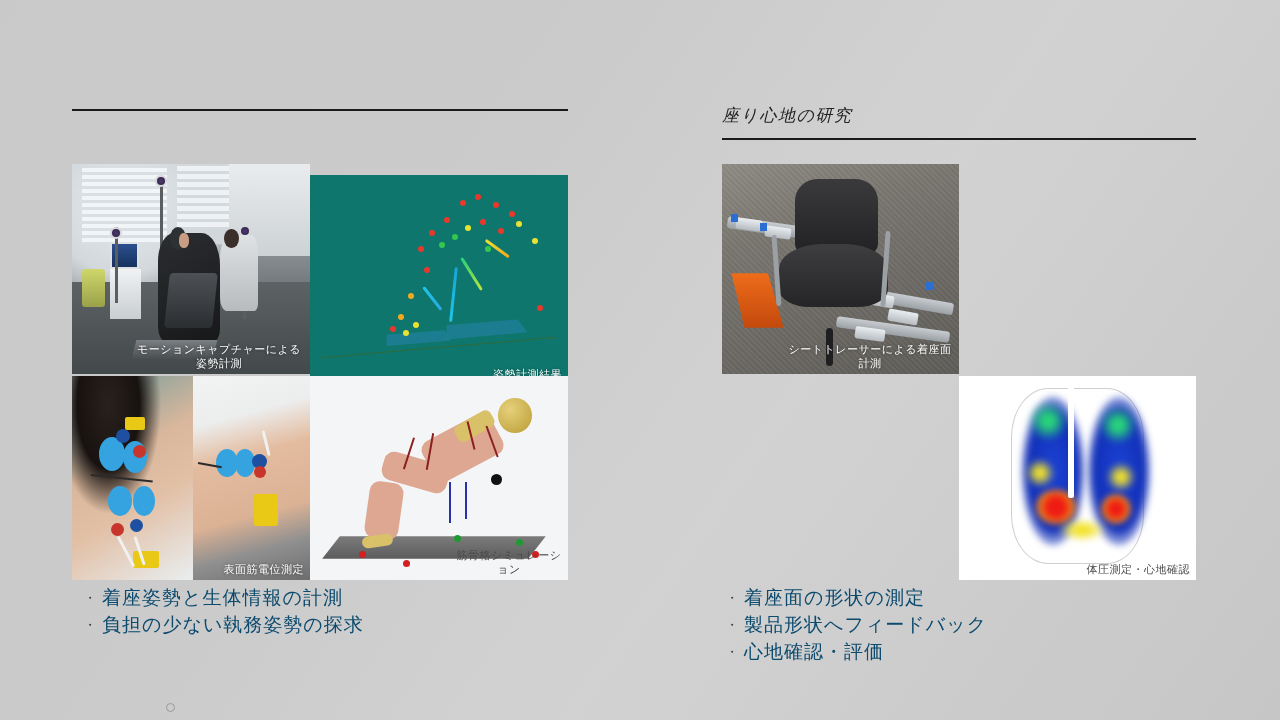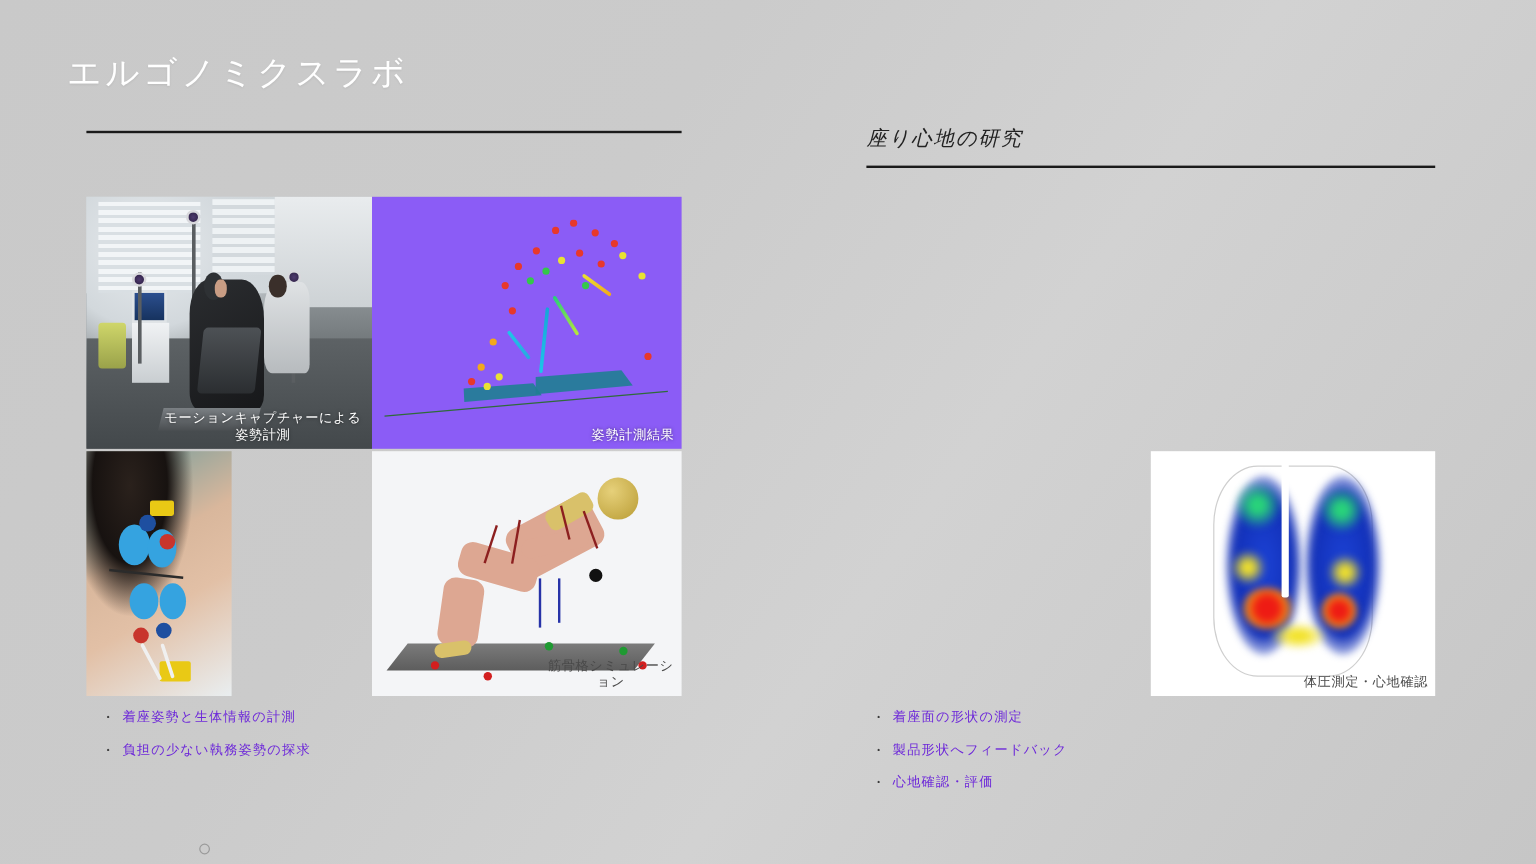--- a/index.html
+++ b/index.html
@@ -46,21 +46,21 @@
   .cap.dark{ color:#4a4a4a; text-shadow:none; }
 
   
   .bullets{ position:absolute; }
   .bullets.left{ left:84px; top:590px; }
   .bullets.right{ left:726px; top:590px; }
   .bullet{ display:flex; align-items:flex-start; margin-bottom:11px; }
   .bullet .dot{
     width:18px; flex:0 0 18px; color:#3a3a3a; font-size:12px; line-height:16px;
   }
-  .bullet .txt{ font-size:11px; color:#6d28d9; line-height:16px; letter-spacing:1px; }
+  .bullet .txt{ font-size:19px; color:#0c4a6e; line-height:16px; letter-spacing:1px; }
 
   .page-mark{
     position:absolute; left:166px; top:703px;
     width:9px; height:9px; border:1px solid #9a9a9a; border-radius:50%;
   }
 
   
 
   
   .mocap{
@@ -94,21 +94,21 @@
   .mc-marker{ position:absolute; width:12px; height:12px; border-radius:50%;
     background:radial-gradient(#4e3a6e,#2c1f42); border:2px solid #d8d8dc; }
   .mc-eq{ position:absolute; left:16%; top:37%; width:12%; height:13%;
     background:linear-gradient(#2c4f8f,#16325e); border:2px solid #dfe3e6; }
   .mc-cab{ position:absolute; left:16%; top:50%; width:13%; height:24%;
     background:linear-gradient(#f0f2f4,#c9ced1); }
   .mc-chair{ position:absolute; left:4%; top:50%; width:10%; height:18%;
     background:linear-gradient(#cfd66a,#9aa24a); border-radius:3px; }
 
   
-  .plot3d{ background:#8b5cf6; }
+  .plot3d{ background:#0f766e;margin-top:11px; }
   .pl-plane{ position:absolute; background:#1f7e93; opacity:.9; }
   .pl-pt{ position:absolute; width:6px; height:6px; border-radius:50%; }
   .pl-curve{ position:absolute; width:3px; border-radius:2px; }
   .pl-axis{ position:absolute; background:#2f6b3a; height:1px; }
 
   
   .emg-neck{
     background:
       radial-gradient(ellipse at 30% 14%, #2a211c 0%, #171210 26%, rgba(0,0,0,0) 44%),
       linear-gradient(150deg,#bfc7c0 0%,#9aa79c 18%,#d9b79c 40%,#e2c0a6 62%,#e9eef0 100%);
@@ -182,21 +182,20 @@
   .pmap{ background:#ffffff; }
   .pm-outline{ position:absolute; left:22%; top:6%; width:56%; height:86%;
     border:1px solid #cfcfcf; border-radius:28%; }
   .pm-blob{ position:absolute; border-radius:50%; filter:blur(3px); }
 </style>
 </head>
 <body>
 
 <div class="slide">
 
-  <div class="slide-title">エルゴノミクスラボ</div>
 
   <div class="col left">
     <div class="col-rule"></div>
   </div>
 
   <div class="col right">
     <div class="col-title">座り心地の研究</div>
     <div class="col-rule"></div>
   </div>
 
@@ -275,20 +274,30 @@
       <div class="pad-r" style="left:50%;top:34%;width:13px;height:13px;"></div>
       <div class="pad-r" style="left:32%;top:72%;width:13px;height:13px;"></div>
       <div class="pad-b" style="left:48%;top:70%;width:13px;height:13px;"></div>
       <div class="ybox" style="left:44%;top:20%;width:20px;height:13px;"></div>
       <div class="ybox" style="left:50%;top:86%;width:26px;height:17px;"></div>
       <div class="wire" style="left:16%;top:48%;width:62px;transform:rotate(6deg);"></div>
       <div class="wwire" style="left:38%;top:78%;width:34px;transform:rotate(62deg);"></div>
       <div class="wwire" style="left:52%;top:78%;width:30px;transform:rotate(72deg);"></div>
     </div>
 
+    <div class="cell emg-back" style="left:121px;top:0;width:117px;height:204px;">
+      <div class="pad" style="left:20%;top:36%;width:22px;height:28px;"></div>
+      <div class="pad" style="left:36%;top:36%;width:20px;height:28px;"></div>
+      <div class="pad-b" style="left:50%;top:38%;width:15px;height:15px;"></div>
+      <div class="pad-r" style="left:52%;top:44%;width:12px;height:12px;"></div>
+      <div class="ybox" style="left:52%;top:58%;width:24px;height:32px;"></div>
+      <div class="wire" style="left:4%;top:42%;width:24px;transform:rotate(10deg);"></div>
+      <div class="wwire" style="left:60%;top:26%;width:26px;transform:rotate(76deg);"></div>
+      <div class="cap">表面筋電位測定</div>
+    </div>
 
     <div class="cell musc" style="left:238px;top:0;width:258px;height:204px;">
       <div class="ms-ground"></div>
       <div class="ms-body" style="left:44%;top:24%;width:30%;height:22%;transform:rotate(-28deg);"></div>
       <div class="ms-bone" style="left:56%;top:20%;width:16%;height:9%;transform:rotate(-30deg);"></div>
       <div class="ms-skull" style="left:73%;top:11%;width:13%;height:17%;"></div>
       <div class="ms-body" style="left:28%;top:40%;width:26%;height:14%;transform:rotate(16deg);"></div>
       <div class="ms-body" style="left:22%;top:52%;width:13%;height:28%;transform:rotate(8deg);"></div>
       <div class="ms-body" style="left:48%;top:34%;width:22%;height:8%;transform:rotate(-12deg);"></div>
       <div class="ms-bone" style="left:20%;top:78%;width:12%;height:6%;transform:rotate(-8deg);"></div>
@@ -303,20 +312,41 @@
       <div class="ms-dot" style="left:56%;top:78%;background:#1f9a32;"></div>
       <div class="ms-dot" style="left:80%;top:80%;background:#1f9a32;"></div>
       <div class="ms-dot" style="left:86%;top:86%;background:#d21f1f;"></div>
       <div class="ms-dot" style="left:70%;top:48%;background:#111111;width:11px;height:11px;"></div>
       <div class="cap dark" style="max-width:106px;">筋骨格シミュレーション</div>
     </div>
   </div>
 
   <div class="grid r-top">
 
+    <div class="cell tracer" style="left:0;top:0;width:237px;height:210px;">
+      <div class="tr-carpet"></div>
+      <div class="tr-rail" style="left:2%;top:28%;width:42%;height:12px;transform:rotate(8deg);"></div>
+      <div class="tr-rail" style="left:52%;top:62%;width:46%;height:12px;transform:rotate(10deg);"></div>
+      <div class="tr-rail" style="left:48%;top:76%;width:48%;height:11px;transform:rotate(8deg);"></div>
+      <div class="tr-sensor" style="left:6%;top:26%;width:26px;height:11px;transform:rotate(8deg);"></div>
+      <div class="tr-sensor" style="left:18%;top:30%;width:26px;height:11px;transform:rotate(8deg);"></div>
+      <div class="tr-sensor" style="left:60%;top:62%;width:30px;height:12px;transform:rotate(10deg);"></div>
+      <div class="tr-sensor" style="left:70%;top:70%;width:30px;height:12px;transform:rotate(10deg);"></div>
+      <div class="tr-sensor" style="left:56%;top:78%;width:30px;height:12px;transform:rotate(8deg);"></div>
+      <div class="tr-blue" style="left:4%;top:24%;width:7px;height:8px;"></div>
+      <div class="tr-blue" style="left:16%;top:28%;width:7px;height:8px;"></div>
+      <div class="tr-blue" style="left:86%;top:56%;width:7px;height:8px;"></div>
+      <div class="tr-orange"></div>
+      <div class="tr-back"></div>
+      <div class="tr-seat"></div>
+      <div class="tr-frame" style="left:22%;top:34%;width:5px;height:34%;transform:rotate(-4deg);"></div>
+      <div class="tr-frame" style="left:68%;top:32%;width:5px;height:36%;transform:rotate(4deg);"></div>
+      <div class="pr-leg" style="left:44%;top:78%;width:7px;height:18%;"></div>
+      <div class="cap" style="max-width:166px;">シートトレーサーによる着座面計測</div>
+    </div>
 
   </div>
 
   <div class="grid r-bot">
 
 
     <div class="cell pmap" style="left:237px;top:0;width:237px;height:204px;">
       <div class="pm-outline"></div>
       <div class="pm-blob" style="left:26%;top:10%;width:64px;height:150px;background:radial-gradient(ellipse,#1a3fd0 10%,#1230b8 55%,rgba(18,48,184,0) 78%);"></div>
       <div class="pm-blob" style="left:54%;top:10%;width:64px;height:150px;background:radial-gradient(ellipse,#1a3fd0 10%,#1230b8 55%,rgba(18,48,184,0) 78%);"></div>

